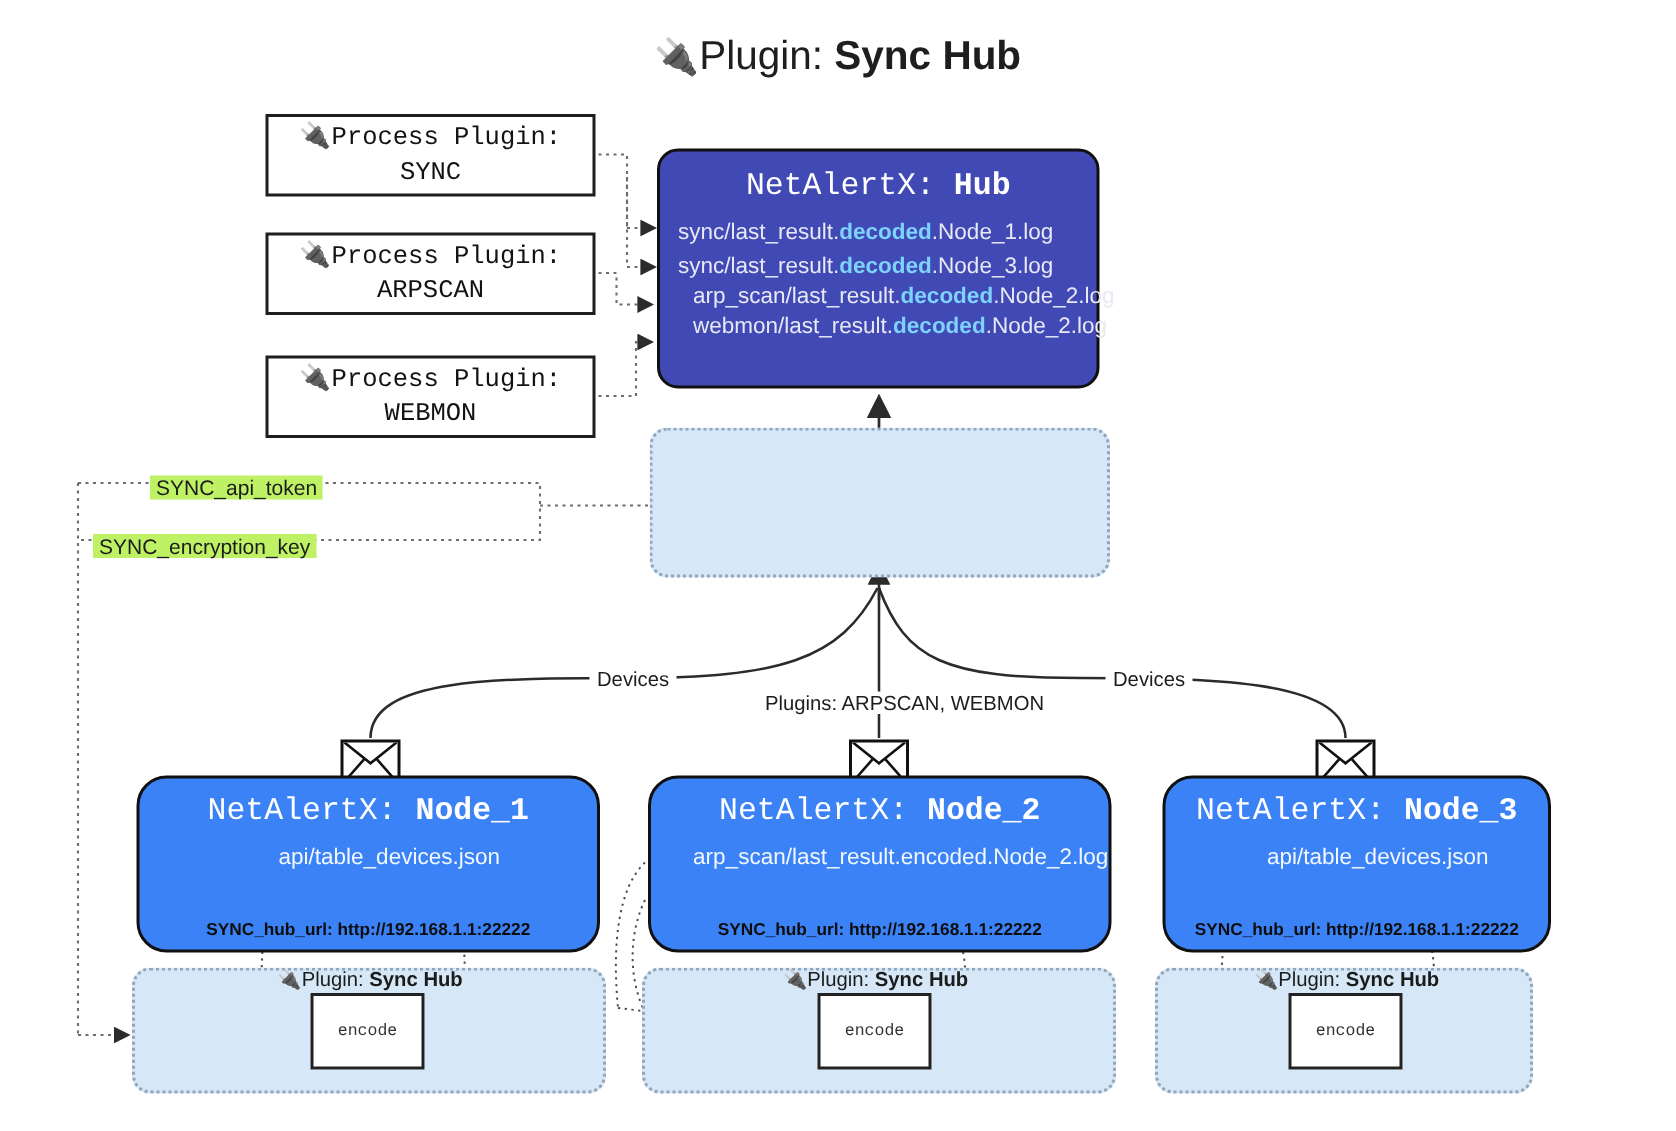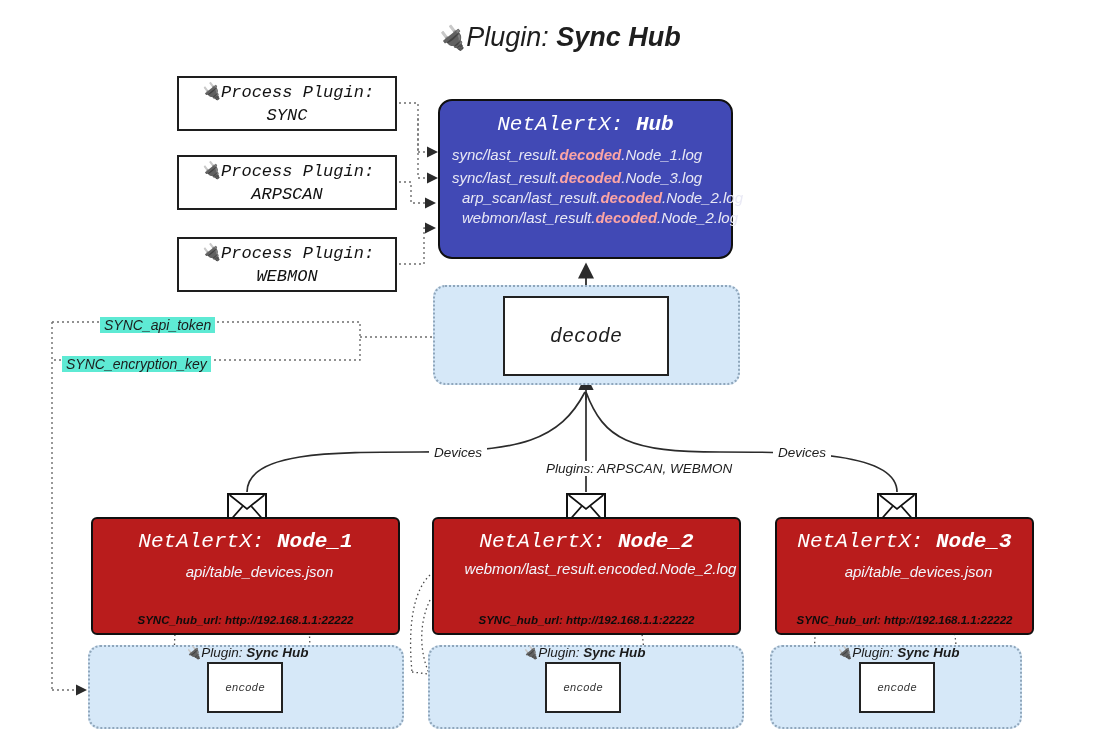--- a/index.html
+++ b/index.html
@@ -1,18 +1,18 @@
 <!DOCTYPE html>
 <html><head>
 <meta charset="utf-8">
 <style>
   html,body{margin:0;padding:0;background:#ffffff;}
   body{width:1117px;height:754px;position:relative;overflow:hidden;
        font-family:"Liberation Sans",sans-serif;color:#1a1a1a;}
-  #stage{position:absolute;left:0;top:0;width:1117px;height:754px;font-style:italic;}
+  #stage{position:absolute;left:0;top:0;width:1117px;height:754px;}
   svg.lines{position:absolute;left:0;top:0;width:1117px;height:754px;pointer-events:none;}
 
   
   #title{position:absolute;left:0;top:16px;width:1117px;text-align:center;
          font-size:27px;line-height:42px;color:#1e1e1e;}
   #title .plug{font-size:24px;}
   #title .t-light{font-weight:400;}
   #title .t-bold{font-weight:700;}
 
   
@@ -31,47 +31,47 @@
   #hub-url{position:absolute;left:438px;top:77px;width:295px;text-align:center;
            font-size:11.5px;font-weight:700;color:#1d1d1d;margin-top:24px;}
   #hub{position:absolute;left:438px;top:99px;width:295px;height:160px;
        background:#4149b5;border:2.5px solid #101010;border-radius:14px;
        box-sizing:border-box;}
   #hub .hub-title{margin-top:12px;text-align:center;
        font-family:"Liberation Mono",monospace;font-size:21px;color:#ffffff;}
   #hub .hub-title b{font-weight:700;}
   #hub .logline{margin-top:6px;padding-left:12px;font-size:15px;color:#e9e9f5;
        white-space:nowrap;}
-  #hub .logline b{font-weight:700;color:#fca5a5;}
+  #hub .logline b{font-weight:700;color:#7dd3fc;}
   #hub .logline.l1{margin-top:10px;}
   #hub .logline.tight{margin-top:3px;padding-left:22px;}
 
   
   #decode-wrap{position:absolute;left:433px;top:285px;width:307px;height:100px;
        background:#d6e8f8;border:2px dotted #8fa6bb;border-radius:12px;box-sizing:border-box;}
   #decode{position:absolute;left:503px;top:296px;width:166px;height:80px;
        background:#ffffff;border:2px solid #222;box-sizing:border-box;
        display:flex;align-items:center;justify-content:center;
        font-family:"Liberation Mono",monospace;font-size:20px;color:#1d1d1d;}
 
   
-  .tok{position:absolute;font-size:14px;color:#1c1c1c;background:#5eead4;padding:0 4px;}
+  .tok{position:absolute;font-size:14px;color:#1c1c1c;background:#bef264;padding:0 4px;}
   #tok1{left:100px;top:317px;}
   #tok2{left:62px;top:356px;}
 
   
   .edgelab{position:absolute;font-size:13.5px;color:#1d1d1d;background:#fff;padding:0 5px;
-           white-space:nowrap;margin-left:36px;}
+           white-space:nowrap;}
   #lab-dev-l{left:393px;top:445px;}
   #lab-dev-r{left:737px;top:445px;}
   #lab-plugins{left:505px;top:461px;}
 
   
-  .node{position:absolute;height:118px;background:#b91c1c;
-        border:2.5px solid #101010;border-radius:6px;box-sizing:border-box;color:#fff;}
+  .node{position:absolute;height:118px;background:#3b82f6;
+        border:2.5px solid #101010;border-radius:20px;box-sizing:border-box;color:#fff;}
   .node .n-title{margin-top:11px;text-align:center;
         font-family:"Liberation Mono",monospace;font-size:21px;color:#ffffff;}
   .node .n-title b{font-weight:700;}
   .node .n-line{margin-top:10px;text-align:center;font-size:15px;color:#f2f8ff;
         white-space:nowrap;margin-left:28px;}
   .node .n-line.two{margin-top:7px;}
   .node .n-foot{position:absolute;left:0;bottom:7px;width:100%;text-align:center;
         font-size:11.5px;font-weight:700;color:#0d0d0d;white-space:nowrap;}
   #node1{left:91px;top:517px;width:309px;}
   #node2{left:432px;top:517px;width:309px;}
@@ -176,21 +176,20 @@
   <div id="hub">
     <div class="hub-title"><span>NetAlertX:</span>
       <b>Hub</b></div>
     <div class="logline l1"><span>sync/last_result.</span><b>decoded</b><span>.Node_1.log</span></div>
     <div class="logline"><span>sync/last_result.</span><b>decoded</b><span>.Node_3.log</span></div>
     <div class="logline tight"><span>arp_scan/last_result.</span><b>decoded</b><span>.Node_2.log</span></div>
     <div class="logline tight"><span>webmon/last_result.</span><b>decoded</b><span>.Node_2.log</span></div>
   </div>
 
   <div id="decode-wrap"></div>
-  <div id="decode">decode</div>
 
   <div class="tok" id="tok1">SYNC_api_token</div>
   <div class="tok" id="tok2">SYNC_encryption_key</div>
 
   <div class="edgelab" id="lab-dev-l">Devices</div>
   <div class="edgelab" id="lab-dev-r">Devices</div>
   <div class="edgelab" id="lab-plugins">Plugins: ARPSCAN, WEBMON</div>
 
   <div class="env" id="env1">
     <svg viewBox="0 0 40 30">
@@ -211,21 +210,21 @@
       </svg>
   </div>
 
   <div class="node" id="node1">
     <div class="n-title"><span>NetAlertX:</span> <b>Node_1</b></div>
     <div class="n-line">api/table_devices.json</div>
     <div class="n-foot">SYNC_hub_url: http://192.168.1.1:22222</div>
   </div>
   <div class="node" id="node2">
     <div class="n-title"><span>NetAlertX:</span> <b>Node_2</b></div>
-    <div class="n-line two">webmon/last_result.encoded.Node_2.log</div>
+    <div class="n-line">arp_scan/last_result.encoded.Node_2.log</div>
     <div class="n-foot">SYNC_hub_url: http://192.168.1.1:22222</div>
   </div>
   <div class="node" id="node3">
     <div class="n-title"><span>NetAlertX:</span> <b>Node_3</b></div>
     <div class="n-line">api/table_devices.json</div>
     <div class="n-foot">SYNC_hub_url: http://192.168.1.1:22222</div>
   </div>
 
   <div class="enc-wrap" id="encw1"></div>
   <div class="enc-wrap" id="encw2"></div>

